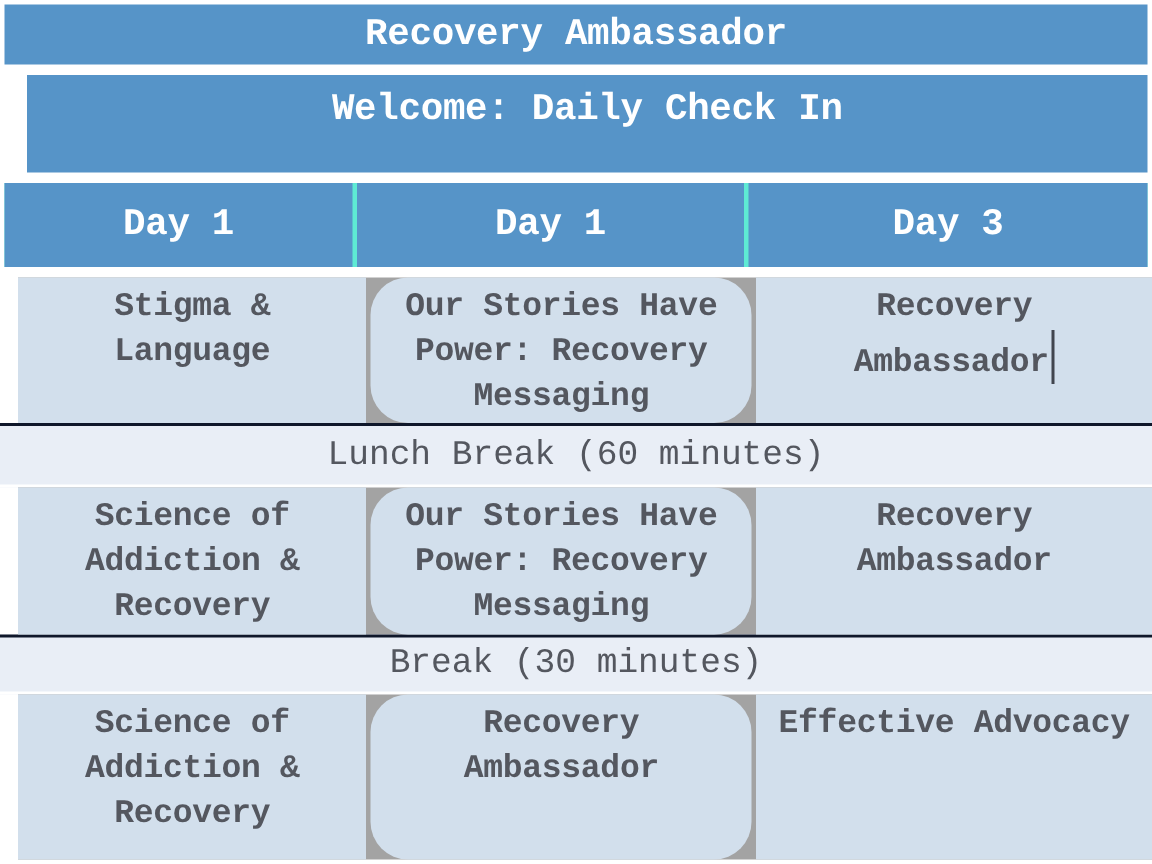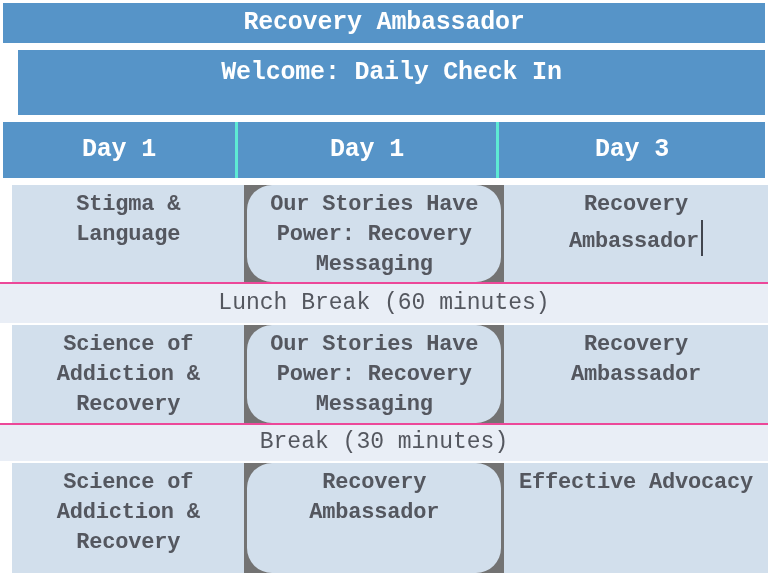--- a/index.html
+++ b/index.html
@@ -52,21 +52,21 @@
     letter-spacing: -0.2px;
     box-sizing: border-box;
   }
   .day-row .c1 { width: 232px; }
   .day-row .c2 { width: 258px; }
   .day-row .c3 { width: 266px; }
   
   .session-row {
     display: flex;
     column-gap: 3px;
-    background: #737373;
+    background: #a3a3a3;
     margin-left: 12px;
   }
   .session-row.r1 { height: 97px; margin-top: 7px; }
   .session-row.r2 { height: 98px; }
   .session-row.r3 { height: 110px; margin-bottom: 3px; }
   .session-row .c1 { width: 236px; }
   .session-row .c2 { width: 258px; border-radius: 25px; }
   .session-row .c3 { width: 268px; }
   .cell {
     background: var(--session-bg, #d2dfec);
@@ -76,21 +76,21 @@
     line-height: 30px;
     text-align: center;
     padding-top: 5px;
     white-space: pre-line;
     letter-spacing: -0.2px;
     box-sizing: border-box;
   }
   
   .break-row {
     background: var(--break-bg, #e9eef6);
-    border-top: 2px solid #ec4899;
+    border-top: 2px solid #0f172a;
     border-bottom: 2px solid #ffffff;
     box-sizing: border-box;
     color: var(--text-dark, #54575f);
     font-size: 23px;
     font-weight: 400;
     text-align: center;
   }
   .break-row.b1 { height: 43px; line-height: 38px; }
   .break-row.b2 { height: 40px; line-height: 35px; }
   

